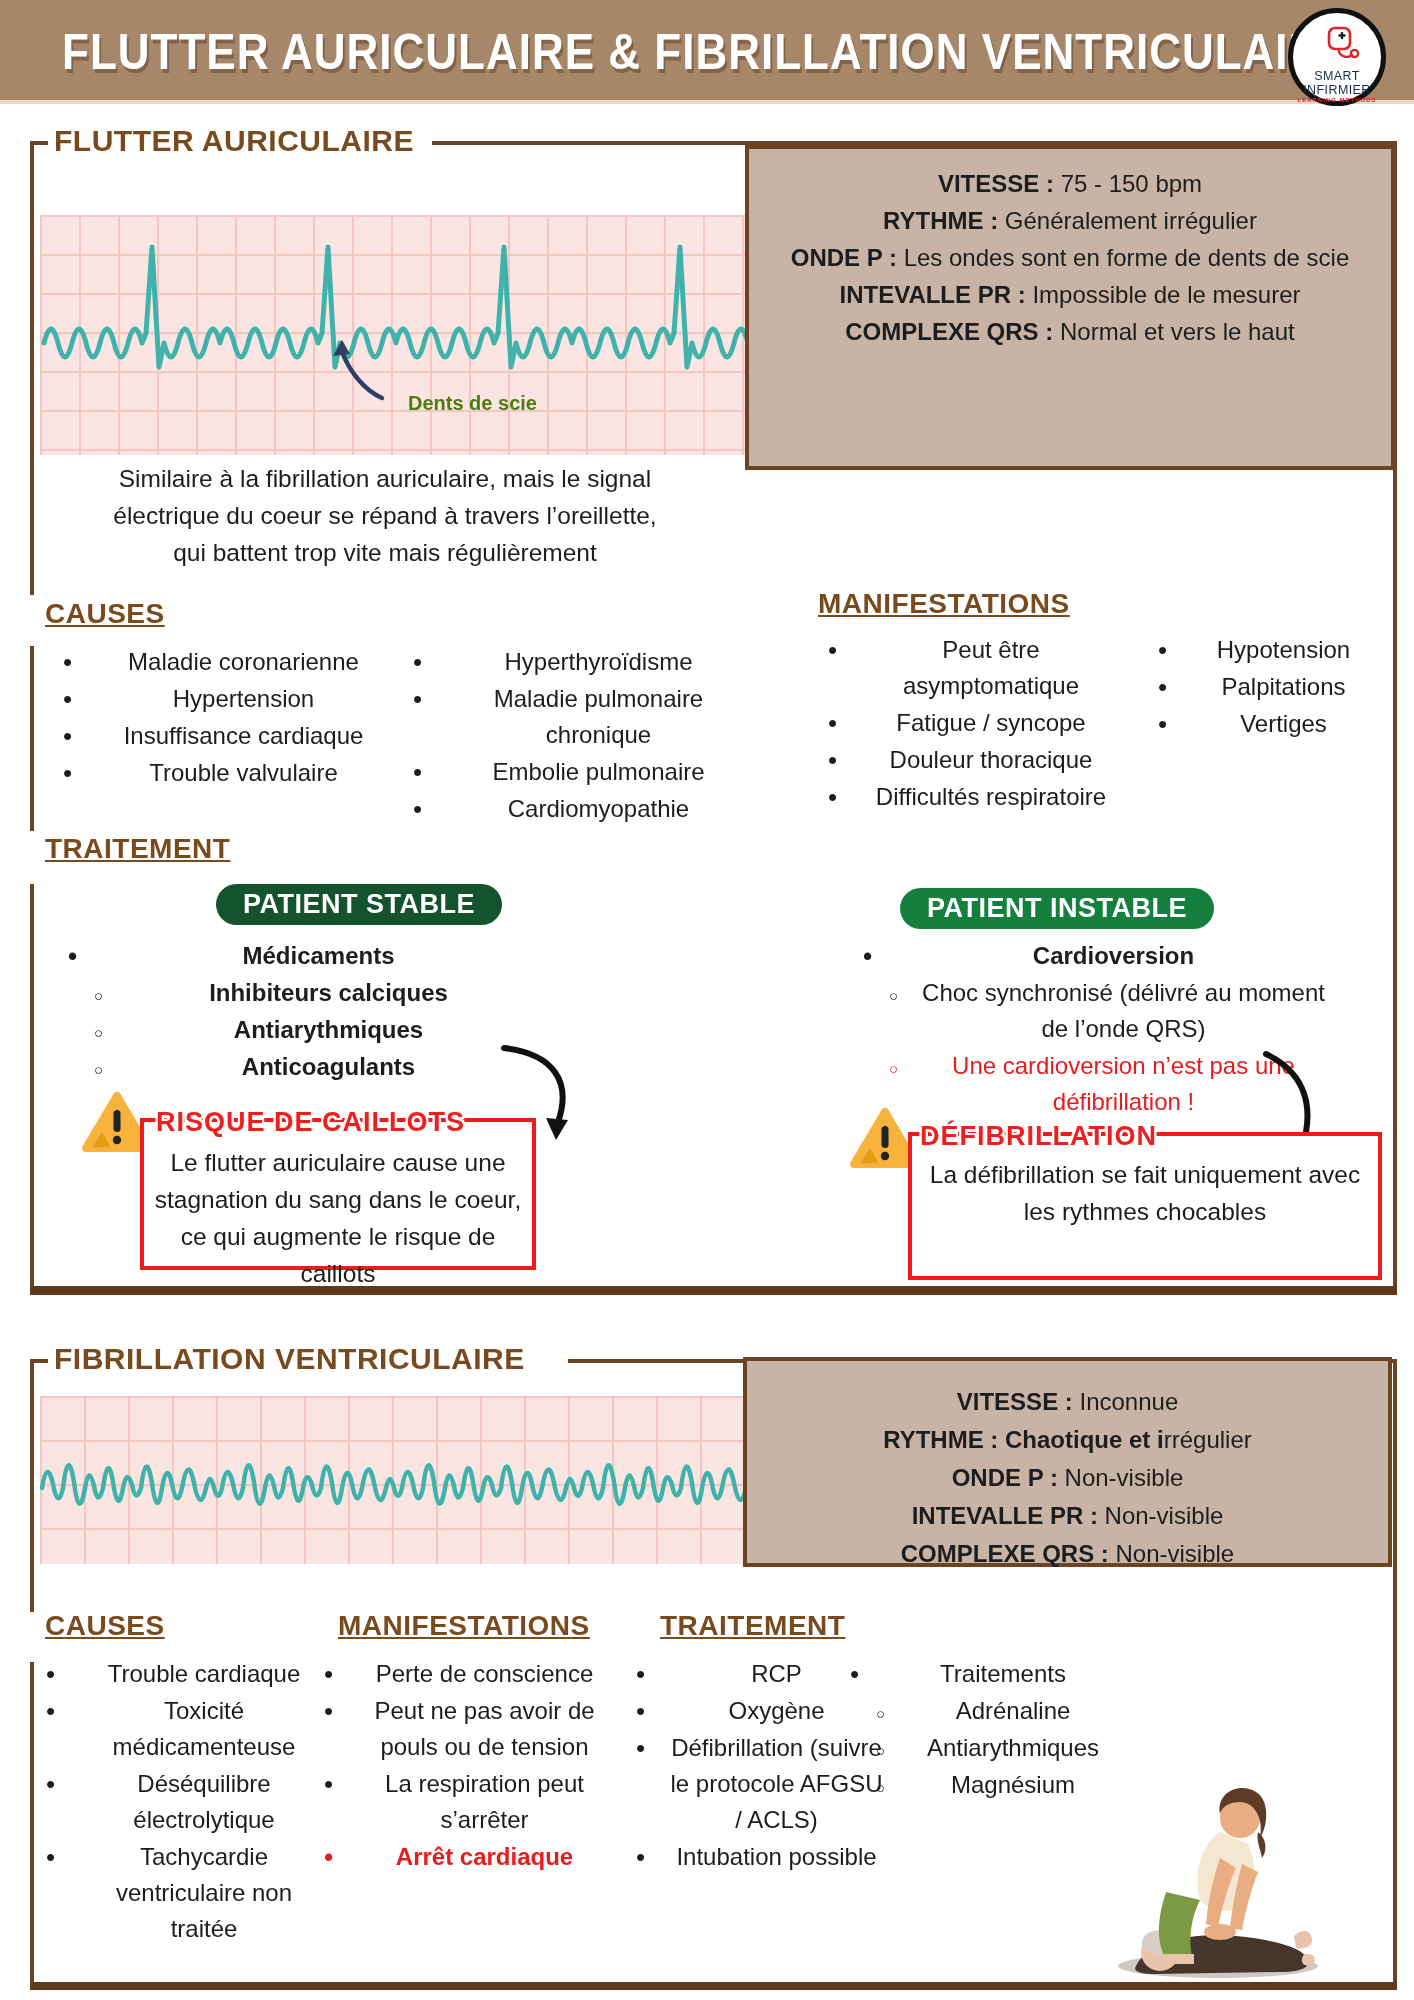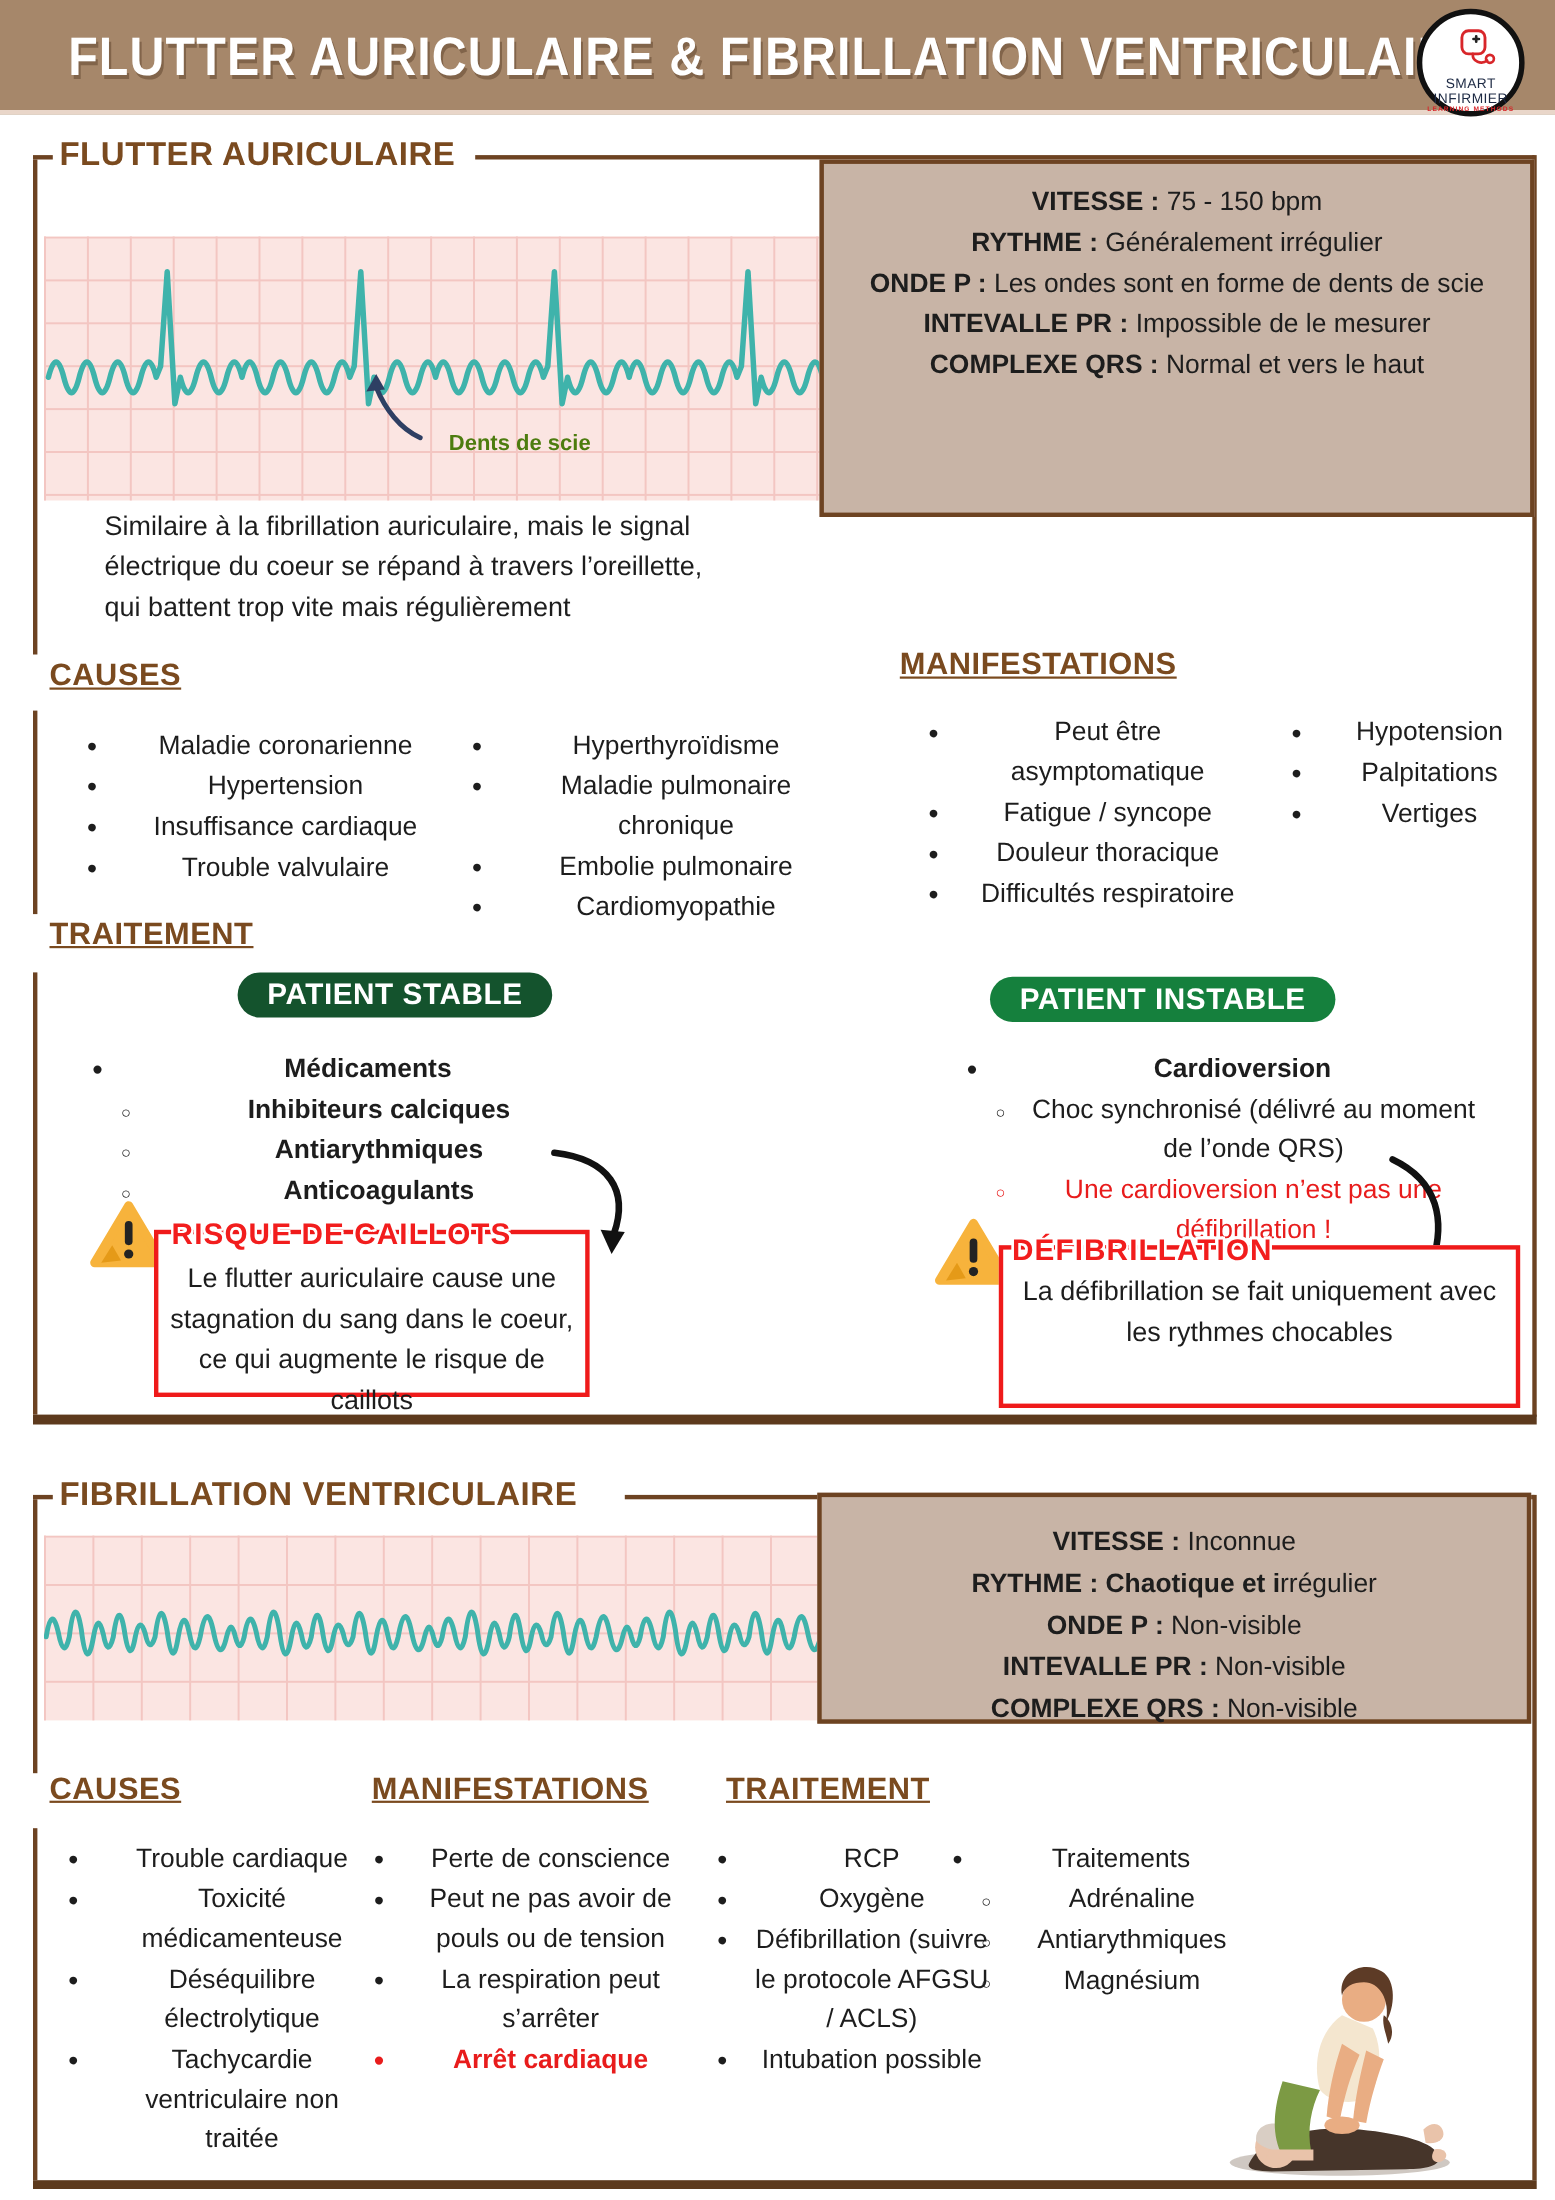--- a/index.html
+++ b/index.html
@@ -24,23 +24,23 @@
   .ecg{position:absolute;background-color:#fbe5e2;
        background-image:linear-gradient(#f3c6c2 2px,transparent 2px),
                         linear-gradient(90deg,#f3c6c2 2px,transparent 2px);}
   .ecg svg{position:absolute;left:0;top:0;}
   .dents{position:absolute;font-size:20px;font-weight:bold;color:#4d7c0f;white-space:nowrap;}
   
   .infobox{position:absolute;background:#c8b4a6;border:4px solid #6d4322;box-sizing:border-box;
            text-align:center;font-size:24px;line-height:37px;color:#1d1d1d;padding:16px 26px;}
   .infobox .b{font-weight:bold;}
   
-  .desc{position:absolute;font-size:24.5px;line-height:37px;color:#1d1d1d;}
+  .desc{position:absolute;text-align:center;font-size:24.5px;line-height:37px;color:#1d1d1d;}
   .h2{position:absolute;font-size:28px;font-weight:bold;color:#7a4a1f;letter-spacing:.5px;text-decoration:underline;}
-  ul.blist{position:absolute;list-style:none;margin:16px;padding:0;font-size:24px;line-height:36px;color:#1d1d1d;}
+  ul.blist{position:absolute;list-style:none;margin:0;padding:0;font-size:24px;line-height:36px;color:#1d1d1d;}
   ul.blist li{position:relative;padding:0 0 1px 42px;text-align:center;}
   ul.blist li::before{content:"\2022";position:absolute;left:8px;top:0;font-size:26px;}
   ul.blist li.sub{padding-left:62px;}
   ul.blist li.sub::before{content:"\25CB";left:34px;font-size:15px;top:3px;}
   ul.blist li.bold{font-weight:bold;}
   ul.blist li.red{color:#e81c1c;}
   ul.blist li.red::before{color:#e81c1c;}
   
   .badge{position:absolute;padding:5px 27px;border-radius:27px;color:#fff;font-size:27px;
          font-weight:bold;letter-spacing:.5px;white-space:nowrap;}

